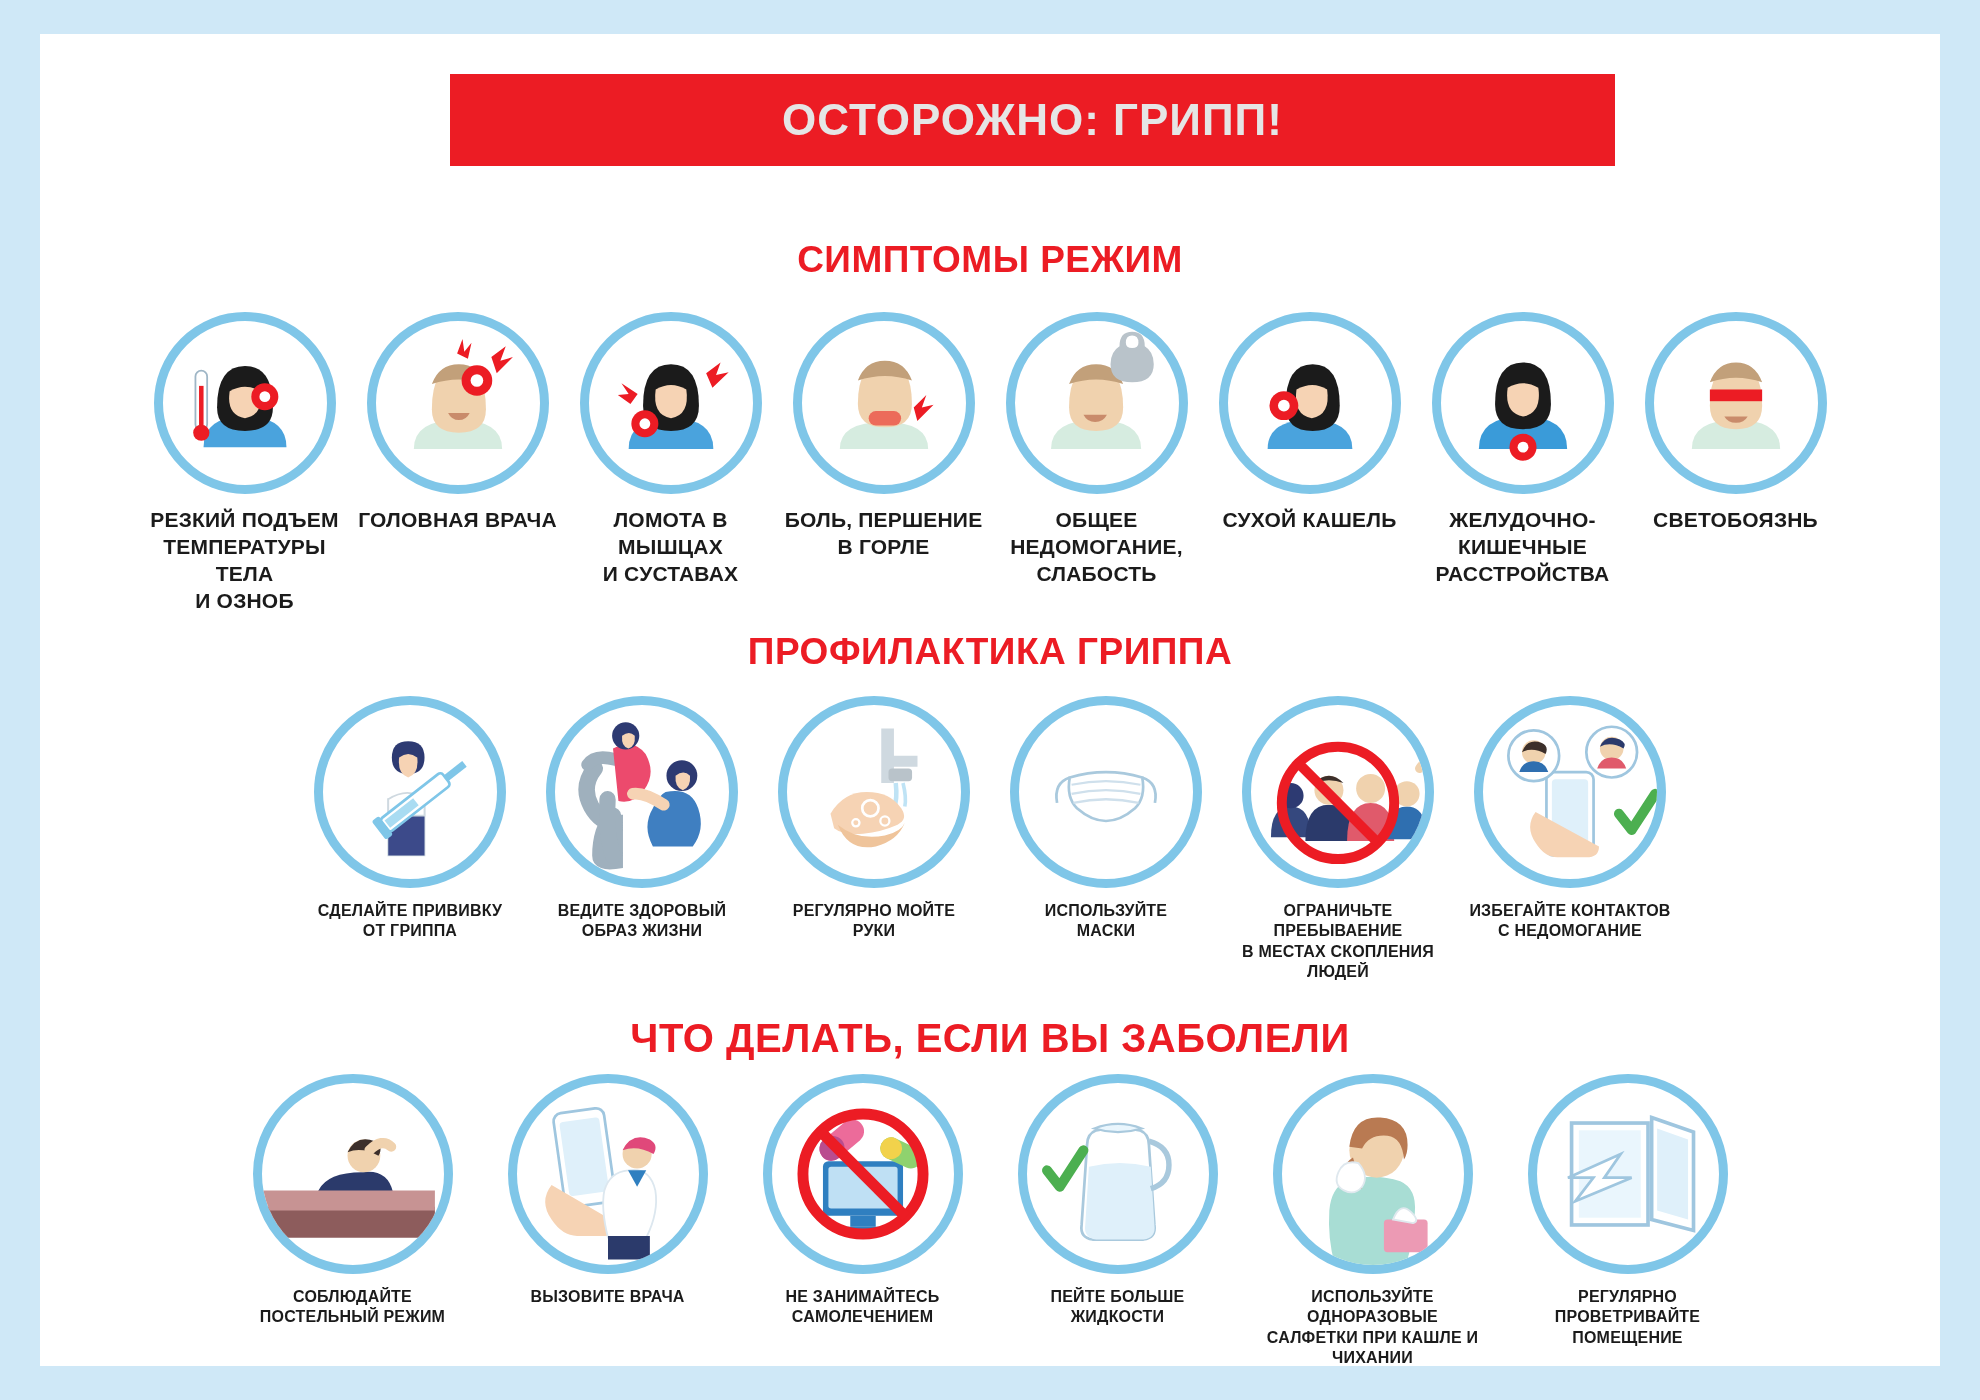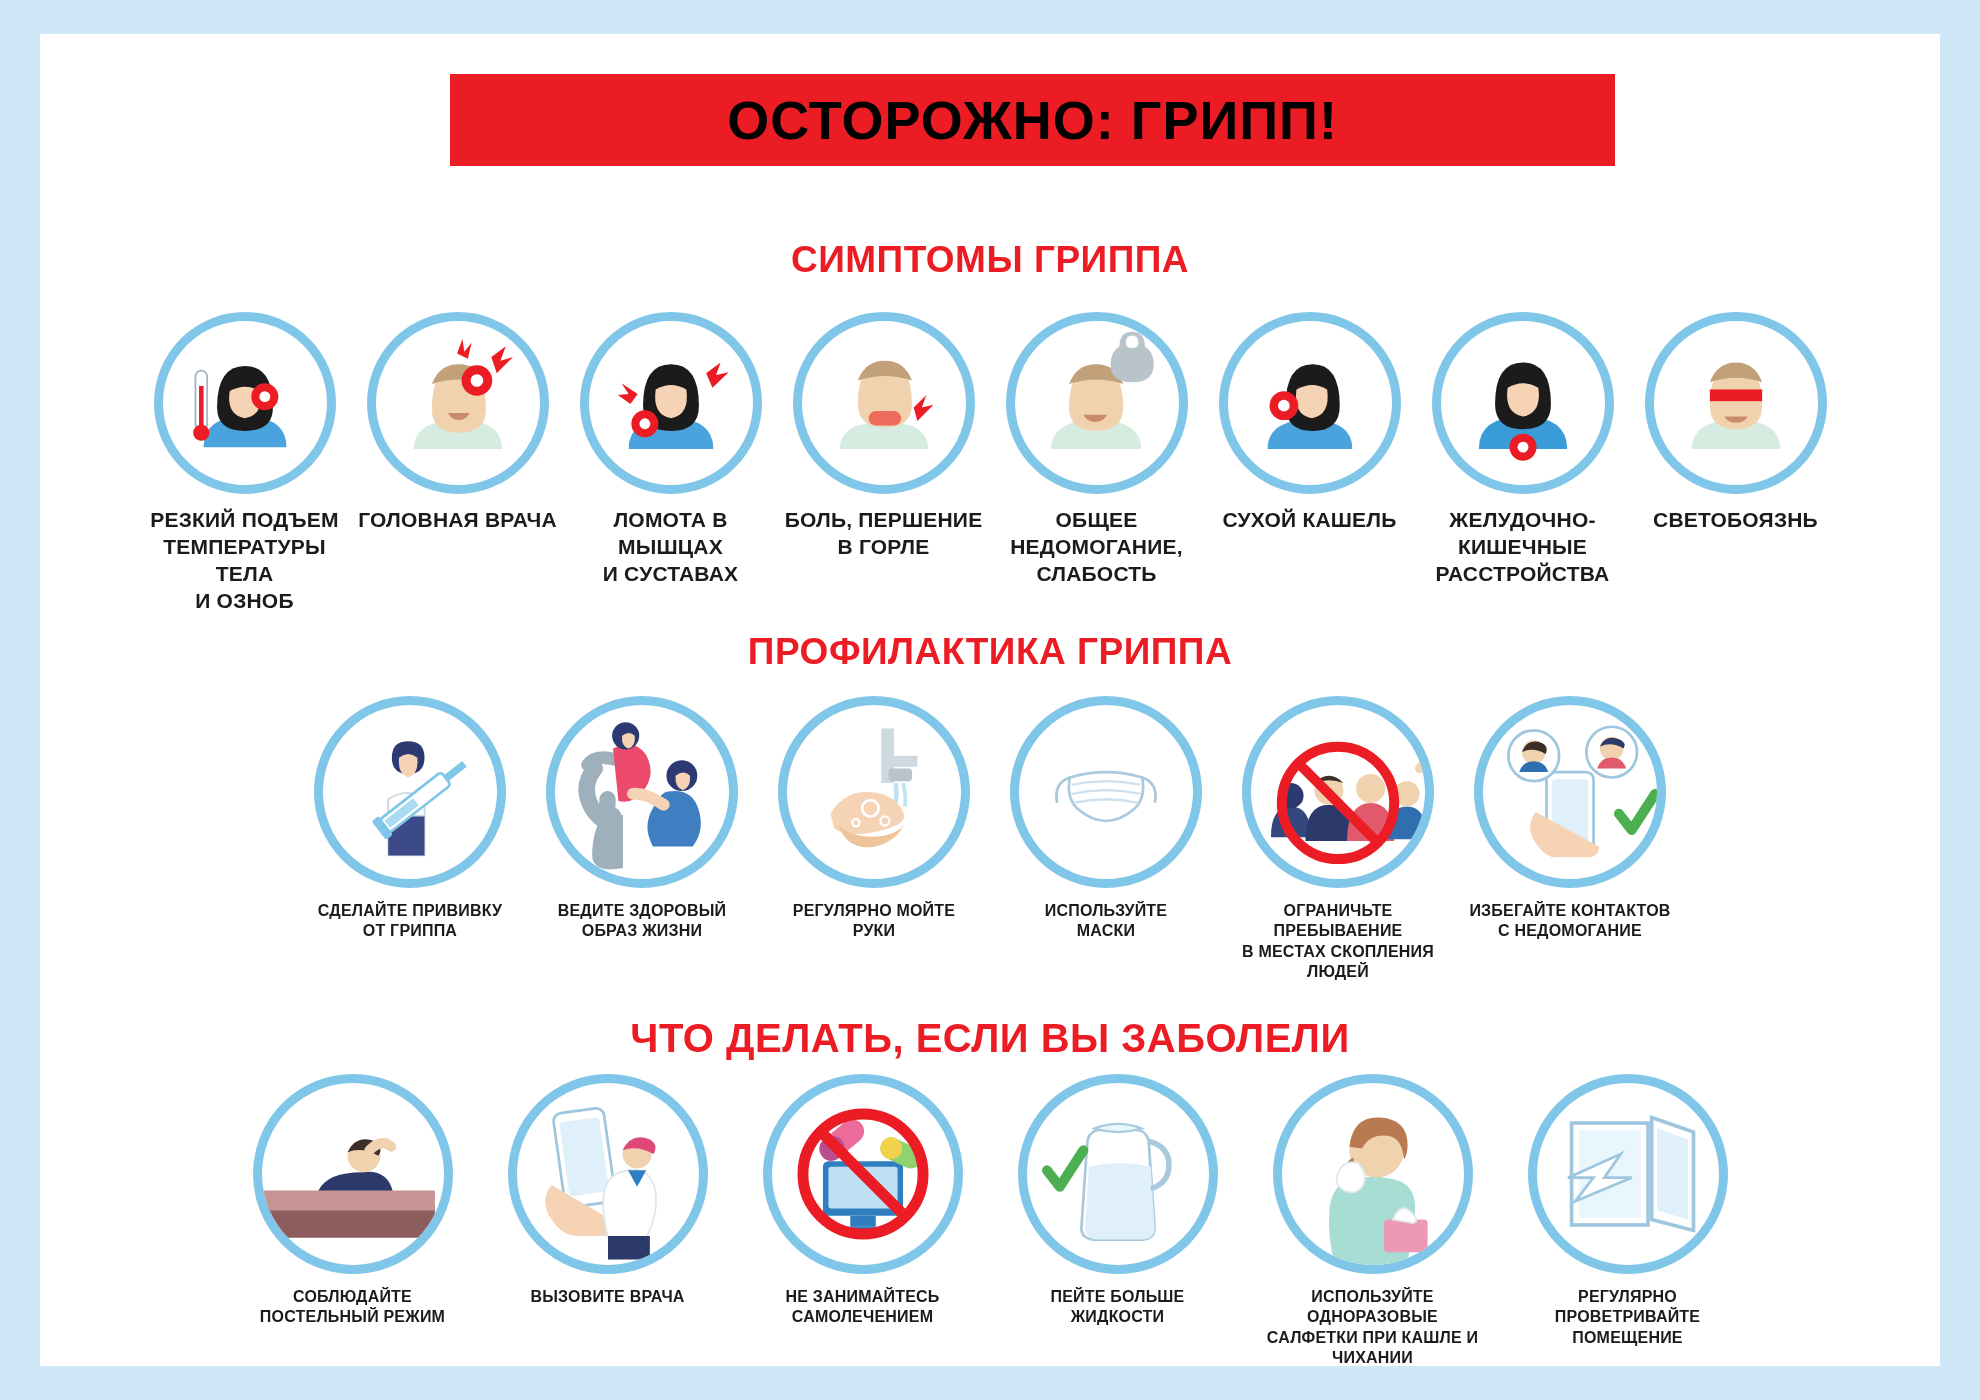--- a/index.html
+++ b/index.html
@@ -18,22 +18,22 @@
   }
   
   .title-banner{
     position:absolute;
     left:410px;top:40px;
     width:1165px;height:92px;
     background:#ec1c24;
     display:flex;align-items:center;justify-content:center;
   }
   .title-banner .t{
-    color:#000000;
-    font-size:54px;
+    color:#e5e5e5;
+    font-size:44px;
     font-weight:bold;
     letter-spacing:1px;
     white-space:nowrap;
   }
   
   .section-heading{
     position:absolute;
     width:100%;
     text-align:center;
     color:#ec1c24;
@@ -94,21 +94,21 @@
 </style>
 </head>
 <body>
 
 <div class="poster">
 
   <div class="title-banner">
     <span class="t">ОСТОРОЖНО: ГРИПП!</span>
   </div>
 
-  <div class="section-heading" id="h-symptoms">СИМПТОМЫ ГРИППА</div>
+  <div class="section-heading" id="h-symptoms">СИМПТОМЫ РЕЖИМ</div>
 
   <div class="row" id="row-symptoms">
 
     <div class="item">
       <div class="circle">
         <svg viewBox="0 0 182 182">
           <circle cx="91" cy="91" r="84" fill="#fff"></circle>
           <path d="M45 140 q0-34 46-34 q46 0 46 34 z" fill="#4aa3dd"></path>
           <path d="M60 96 q0-46 31-46 q31 0 31 46 q0 26 -31 26 q-31 0 -31 -26z" fill="#1b1b1b"></path>
           <path d="M74 78 q17 -10 34 0 q4 26 -17 30 q-21 -4 -17 -30z" fill="#f6d3b4"></path>

